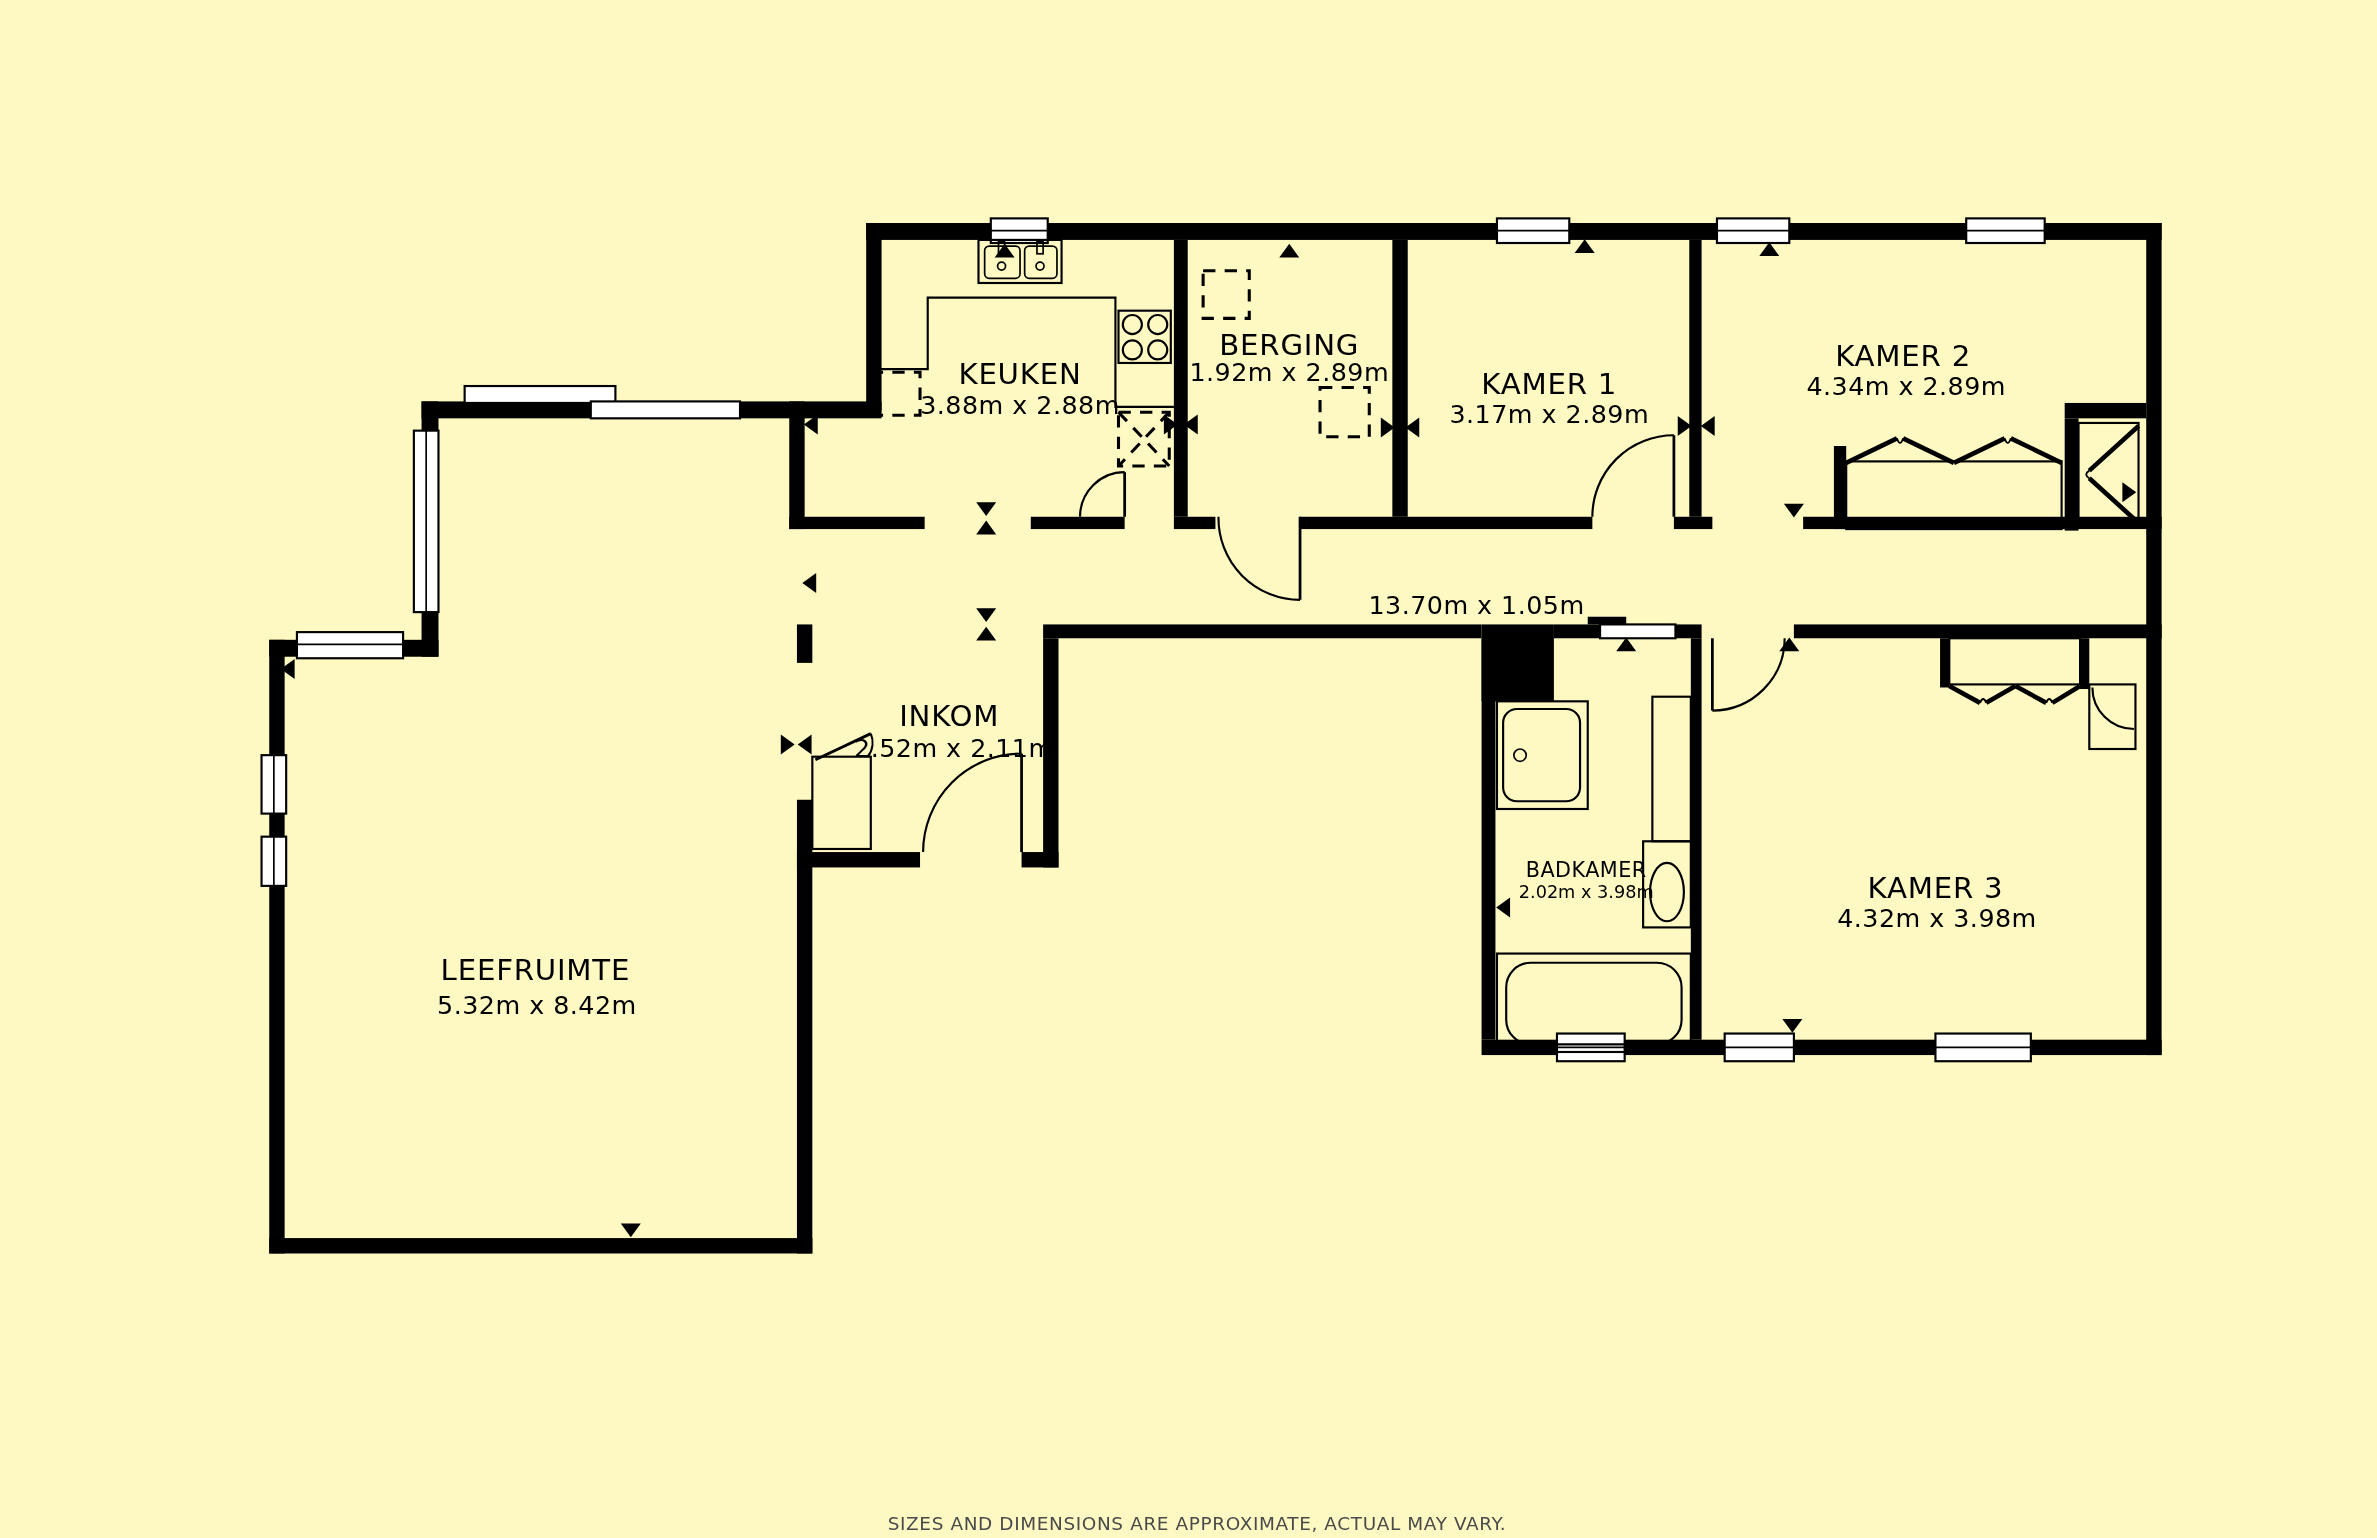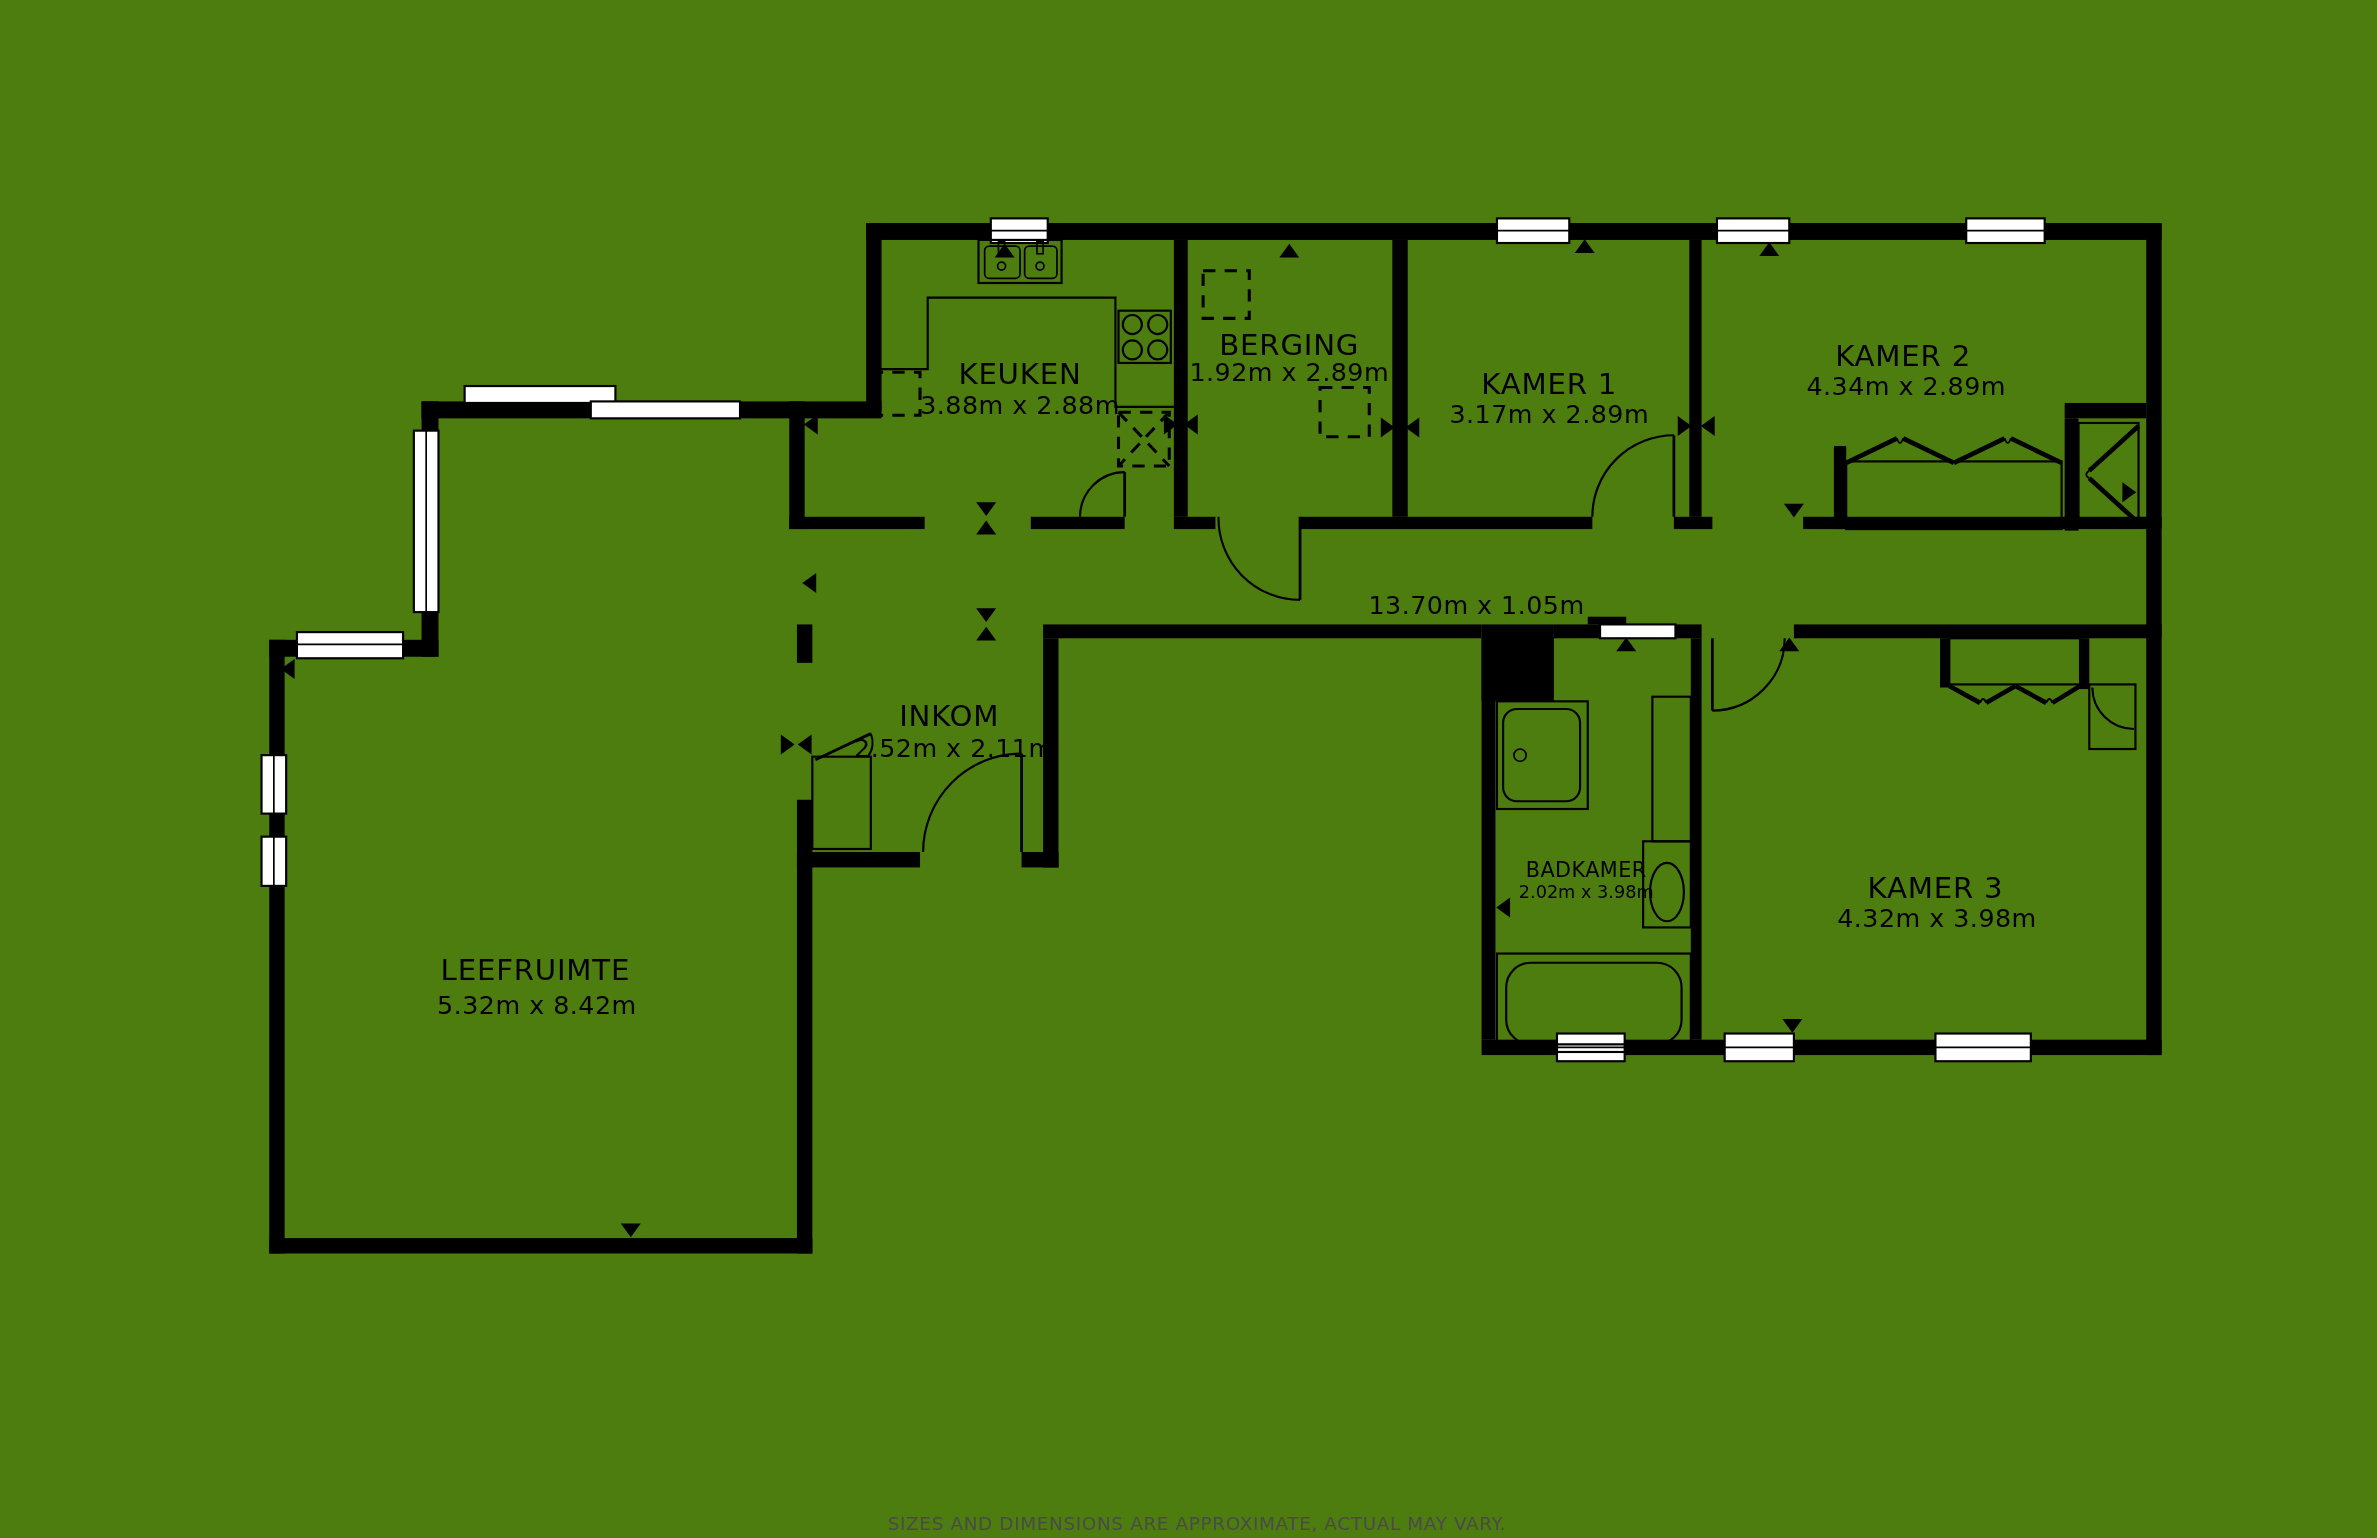--- a/index.html
+++ b/index.html
@@ -1,16 +1,16 @@
 <!DOCTYPE html>
 <html style="font-size:11px"><head>
 <meta charset="utf-8">
 <style>
   html,body{margin:0;padding:0;background:#ffffff;}
-  .canvas{position:relative;width:2377px;height:1538px;background:#4d7c0f;overflow:hidden;
+  .canvas{position:relative;width:2377px;height:1538px;background:#fef9c3;overflow:hidden;
           font-family:"DejaVu Sans","Liberation Sans",sans-serif;}
   svg{position:absolute;left:0;top:0;}
   .wall{fill:#000000;stroke:none;}
   .thin{fill:none;stroke:#000000;stroke-width:1.4;}
   .thin2{fill:none;stroke:#000000;stroke-width:1.1;}
   .win{fill:#ffffff;stroke:#000000;stroke-width:1.4;}
   .dash{fill:none;stroke:#000000;stroke-width:2;stroke-dasharray:8 6;}
   .arc{fill:none;stroke:#000000;stroke-width:1.4;}
   .leaf{stroke:#000000;stroke-width:1.8;}
   .vdoor{fill:none;stroke:#000000;stroke-width:3;}

